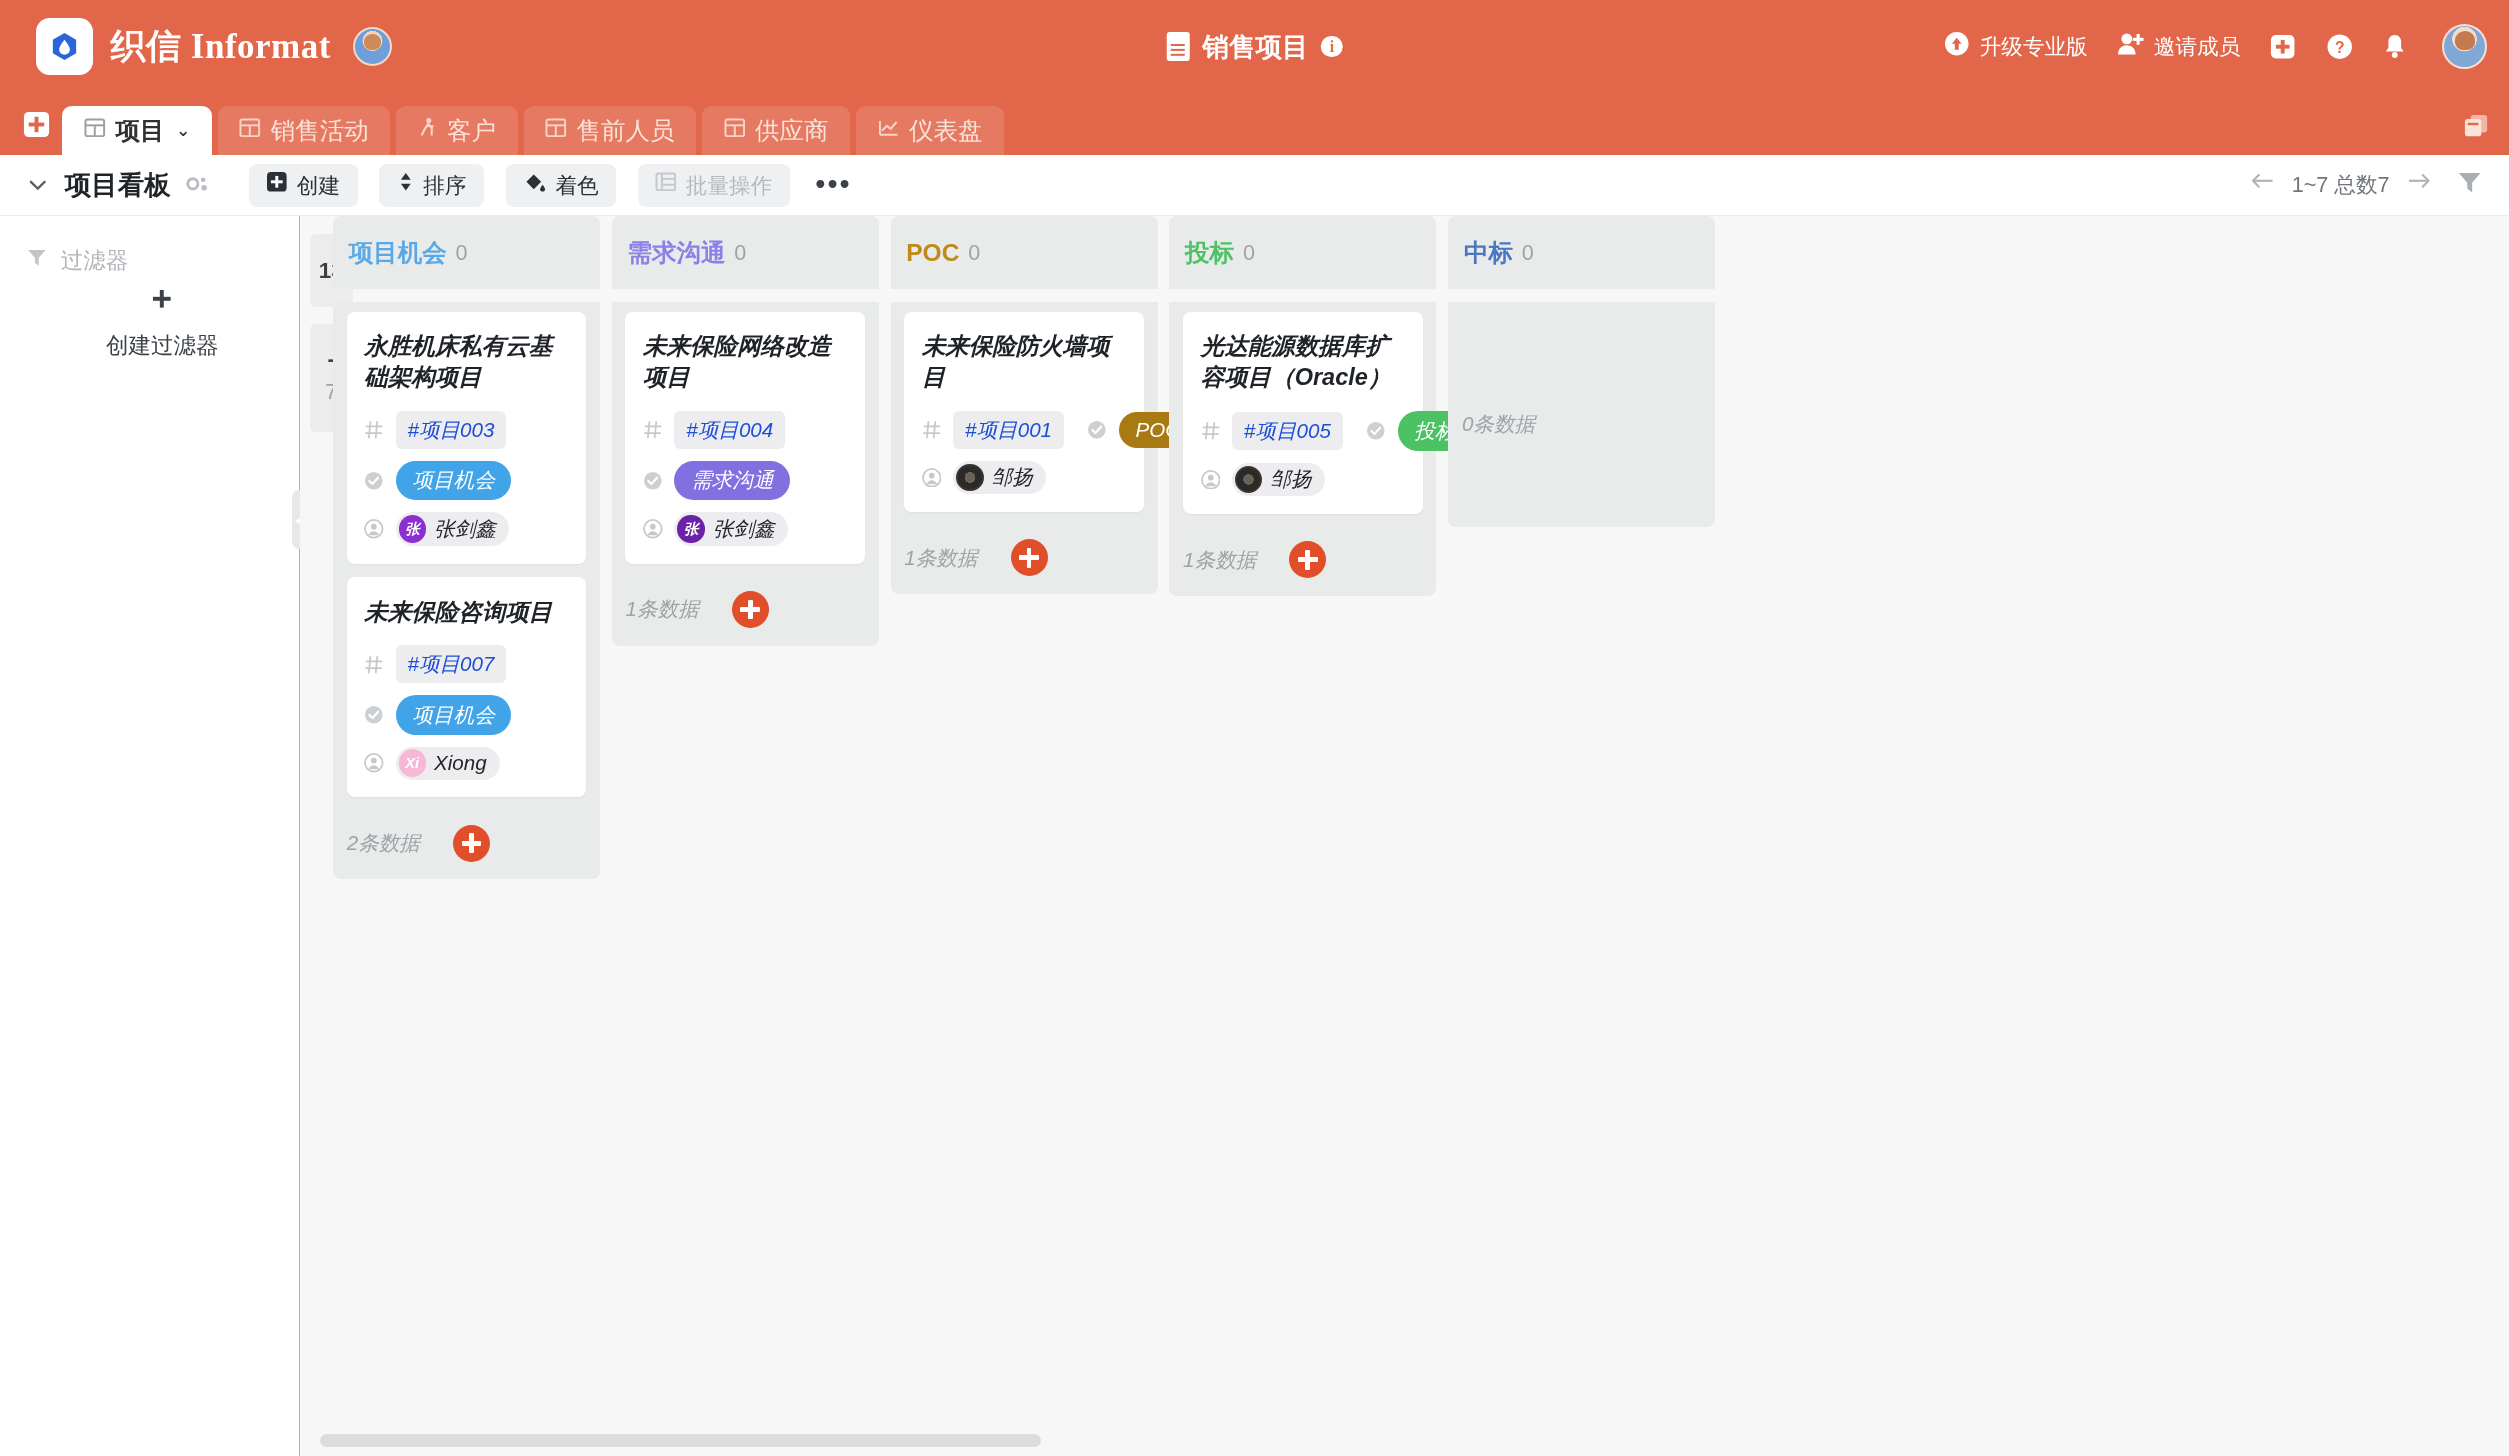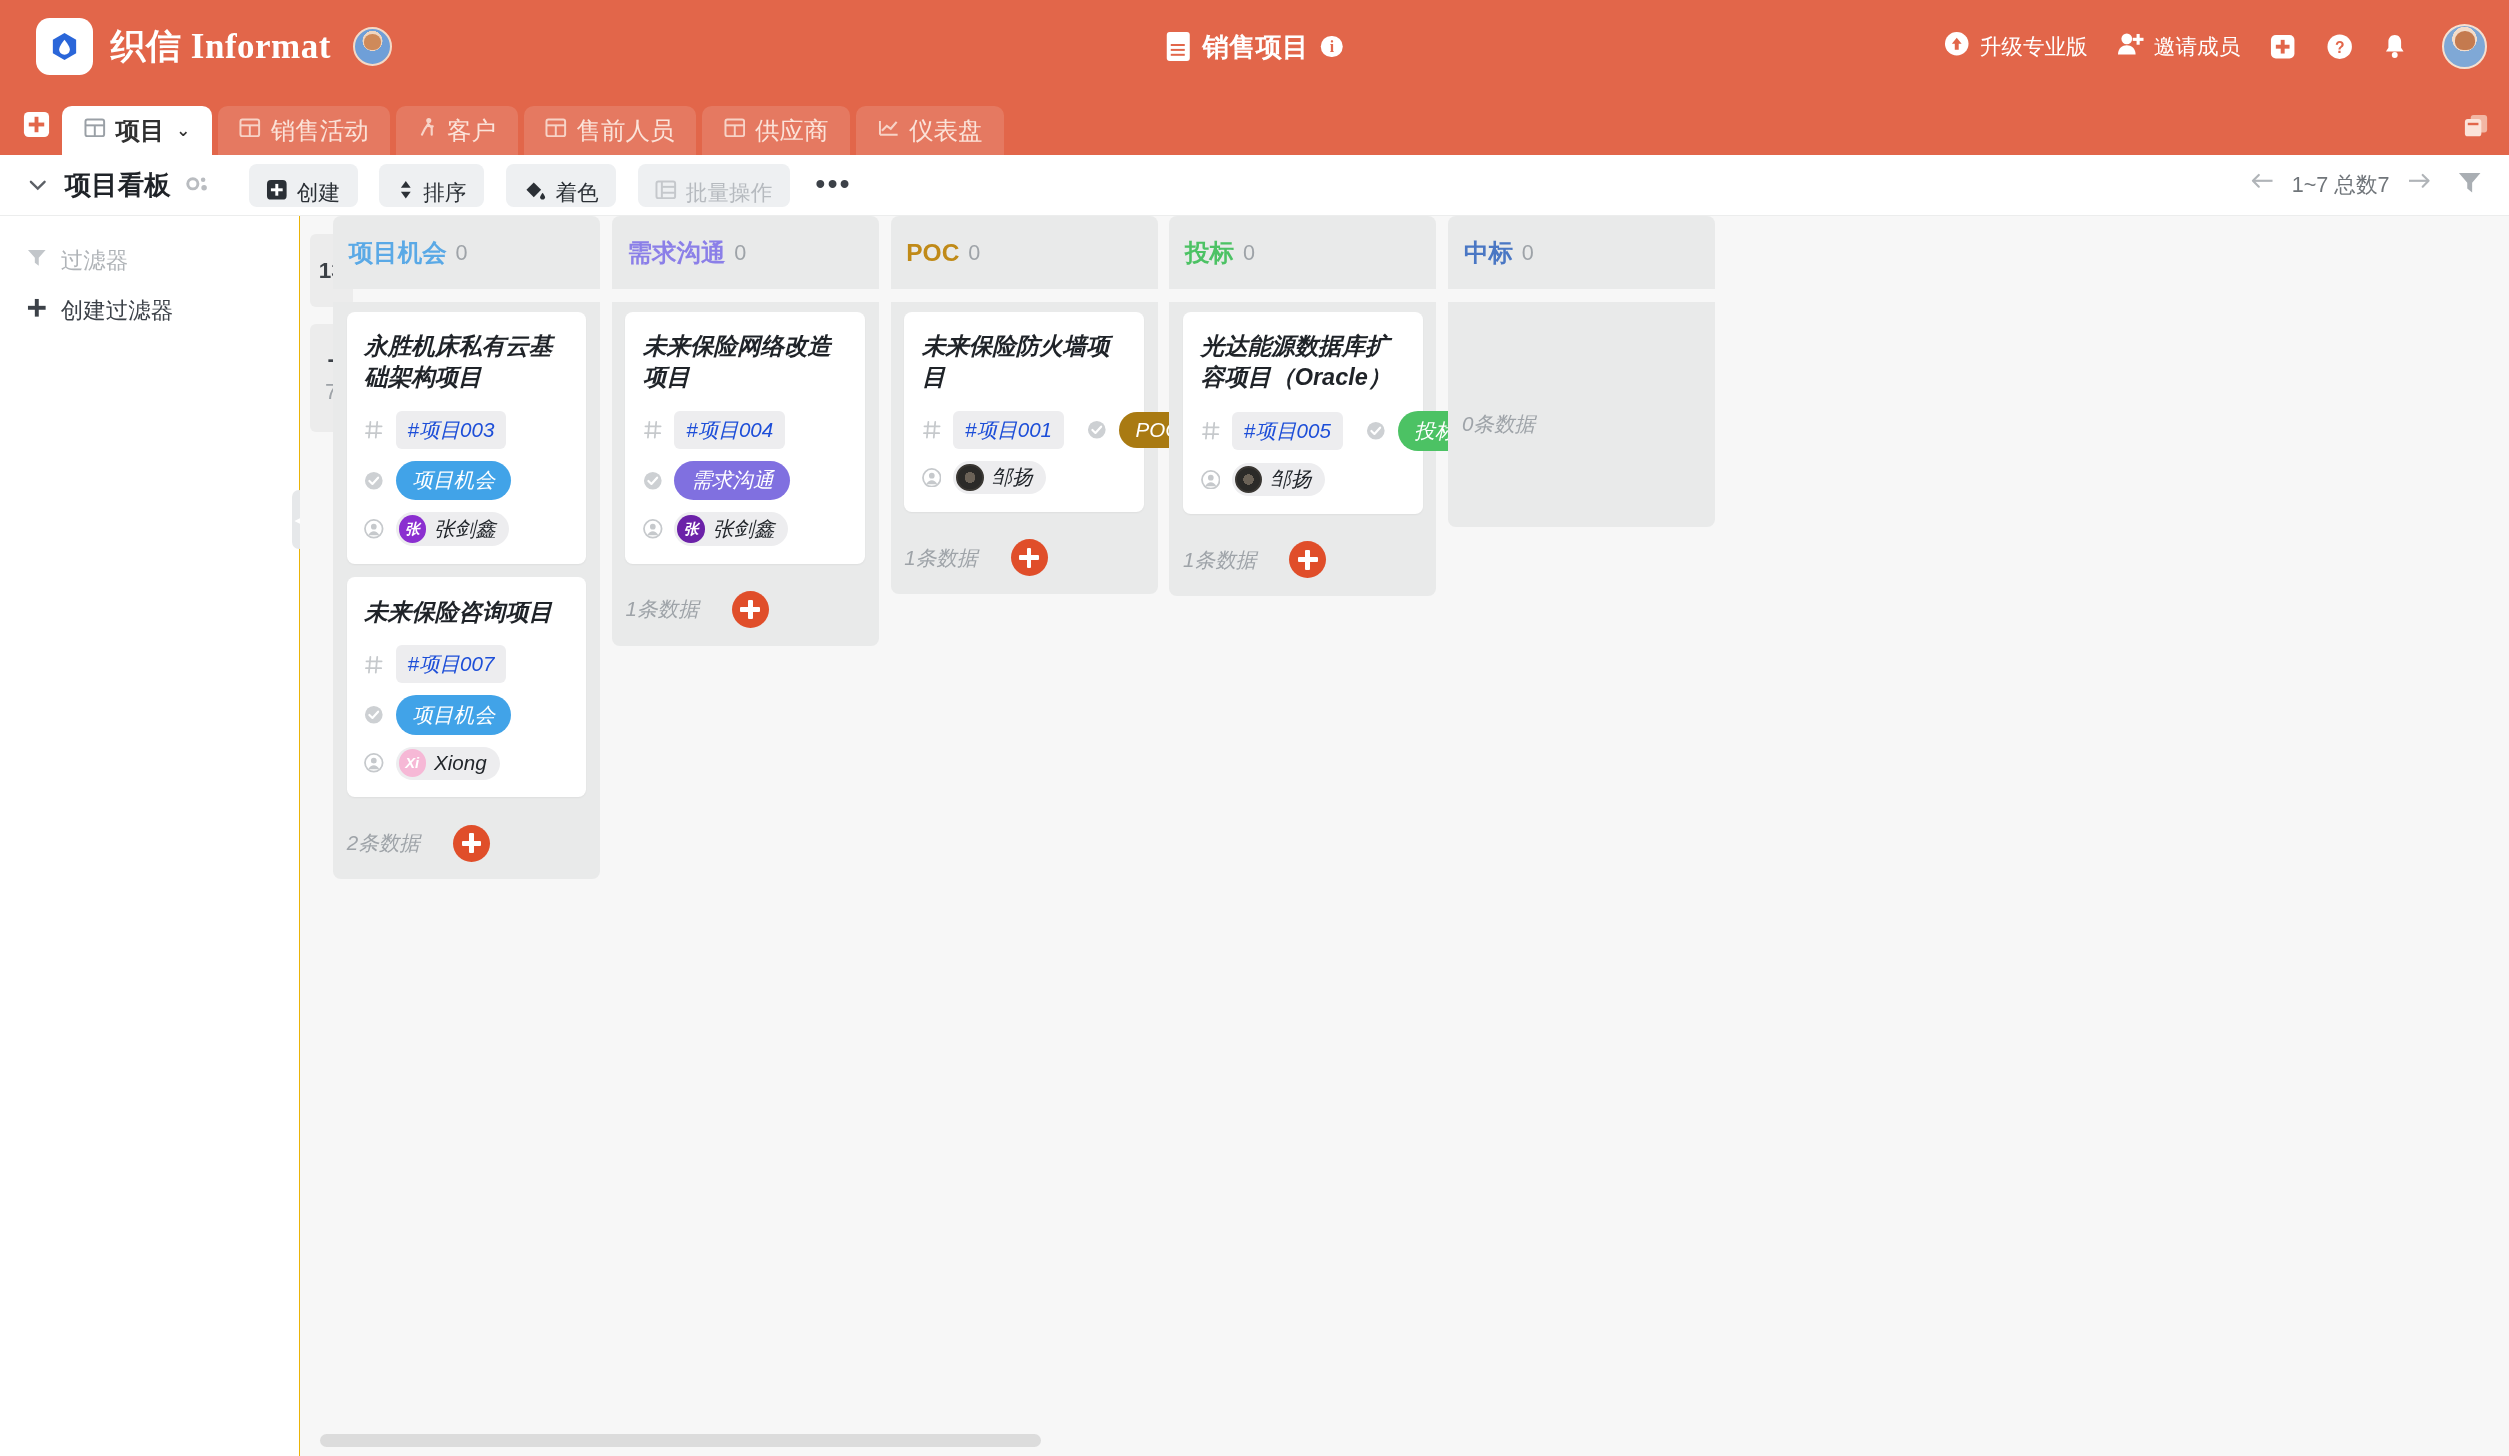--- a/index.html
+++ b/index.html
@@ -105,21 +105,21 @@
     background: #ffffff; border-bottom: 1px solid #eceded;
     display: flex; align-items: center;
   }
   .tb-caret { margin-left: 25.5px; color: #5c6066; display: flex; }
   .tb-view-name {
     font-size: 26.5px; color: #1f2328; font-weight: bold; margin-left: 15.7px; white-space: nowrap;
   }
   .tb-gear { margin-left: 13.7px; color: #b9bcc0; display: flex; }
   .tb-btn {
     height: 43px; padding: 0 17.6px; margin-left: 21.6px; border-radius: 7.8px;
-    background: #eef0f2; display: flex; align-items: flex-end; gap: 8.8px;
+    background: #eef0f2; display: flex; align-items: center; gap: 8.8px;
     font-size: 21.6px; color: #2b3036; white-space: nowrap;
   }
   .tb-btn.first { margin-left: 39px; }
   .tb-btn.disabled { color: #b6babf; }
   .tb-more {
     margin-left: 25.5px; color: #3c4busy; color: #3c4148; font-size: 29px;
     letter-spacing: 2px; line-height: 13.7px; display: flex; align-items: center;
   }
   .tb-right {
     position: absolute; right: 25.5px; display: flex; align-items: center; gap: 23.5px;
@@ -132,21 +132,21 @@
   
   .sidebar {
     position: absolute; left: 0; top: 216px; width: 300px; height: 1241px;
     background: #ffffff; border-right: 1px solid #eab308;
   }
   .side-row {
     display: flex; align-items: center; gap: 13.7px; height: 45px;
     padding-left: 25.5px; font-size: 22.5px; white-space: nowrap;
   }
   .side-row.head { color: #b0b4b8; margin-top: 21.6px; }
-  .side-row.create { color: #3c4148; margin-top: 5.9px; }
+  .side-row.create { color: #3c4148; margin-top: 5.9px; flex-direction: column; }
   .side-handle {
     position: absolute; right: -6.9px; top: 274px; width: 13.7px; height: 59px;
     background: #e6e8ea; border-radius: 6.9px; display: flex; align-items: center;
     justify-content: center; color: #ffffff; font-size: 11.8px;
   }
 
   
   .board {
     position: absolute; left: 300px; top: 216px; width: 2209px; height: 1241px;
     background: #f7f7f7; overflow: hidden;

